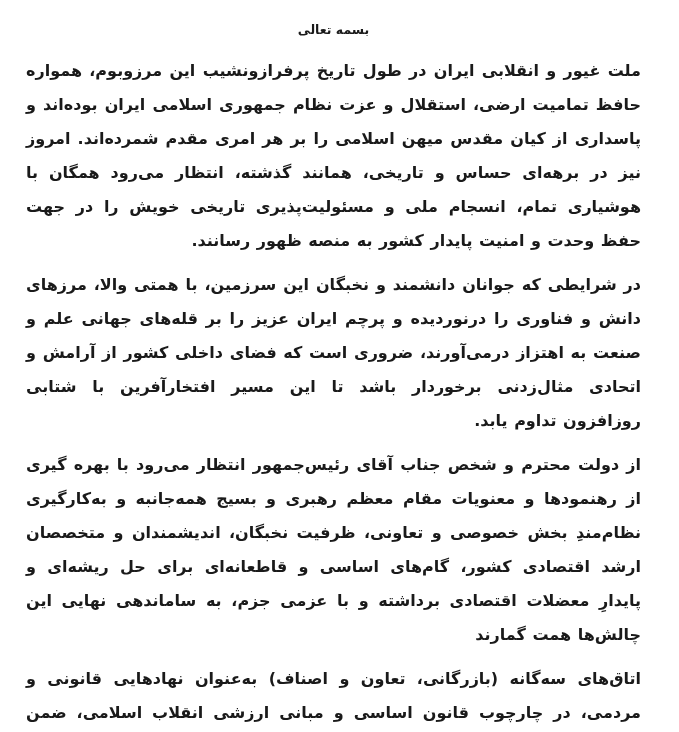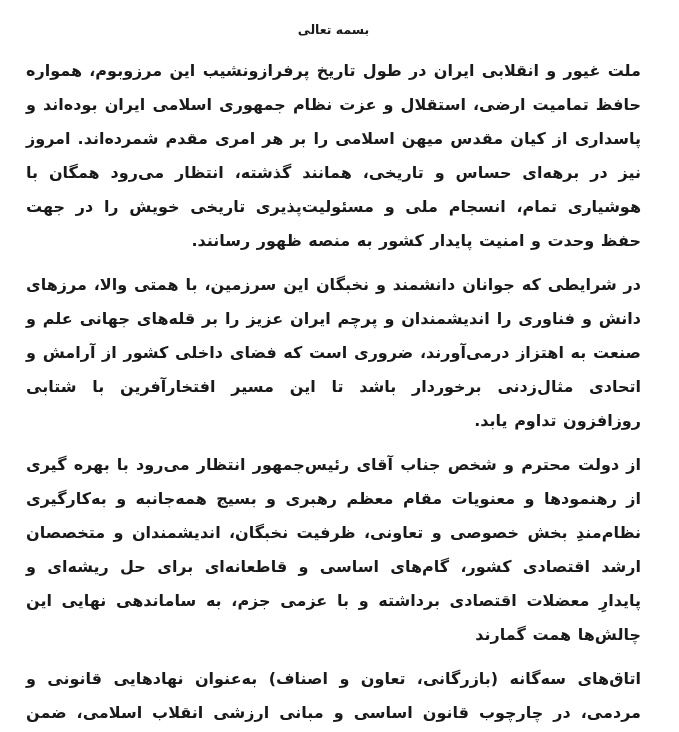--- a/index.html
+++ b/index.html
@@ -64,20 +64,20 @@
 
   <div class="doc-header">
     <p class="bismillah">بسمه تعالی</p>
 
 
   </div>
 
   <div class="doc-body">
     <p class="para">ملت غیور و انقلابی ایران در طول تاریخ پرفرازونشیب این مرزوبوم، همواره حافظ تمامیت ارضی، استقلال و عزت نظام جمهوری اسلامی ایران بوده‌اند و پاسداری از کیان مقدس میهن اسلامی را بر هر امری مقدم شمرده‌اند. امروز نیز در برهه‌ای حساس و تاریخی، همانند گذشته، انتظار می‌رود همگان با هوشیاری تمام، انسجام ملی و مسئولیت‌پذیری تاریخی خویش را در جهت حفظ وحدت و امنیت پایدار کشور به منصه ظهور رسانند.</p>
 
-    <p class="para">در شرایطی که جوانان دانشمند و نخبگان این سرزمین، با همتی والا، مرزهای دانش و فناوری را اندیشمندان و پرچم ایران عزیز را بر قله‌های جهانی علم و صنعت به اهتزاز درمی‌آورند، ضروری است که فضای داخلی کشور از آرامش و اتحادی مثال‌زدنی برخوردار باشد تا این مسیر افتخارآفرین با شتابی روزافزون تداوم یابد.</p>
+    <p class="para">در شرایطی که جوانان دانشمند و نخبگان این سرزمین، با همتی والا، مرزهای دانش و فناوری را درنوردیده و پرچم ایران عزیز را بر قله‌های جهانی علم و صنعت به اهتزاز درمی‌آورند، ضروری است که فضای داخلی کشور از آرامش و اتحادی مثال‌زدنی برخوردار باشد تا این مسیر افتخارآفرین با شتابی روزافزون تداوم یابد.</p>
 
     <p class="para">از دولت محترم و شخص جناب آقای رئیس‌جمهور انتظار می‌رود با بهره گیری از رهنمودها و معنویات مقام معظم رهبری و بسیج همه‌جانبه و به‌کارگیری نظام‌مندِ بخش خصوصی و تعاونی، ظرفیت نخبگان، اندیشمندان و متخصصان ارشد اقتصادی کشور، گام‌های اساسی و قاطعانه‌ای برای حل ریشه‌ای و پایدارِ معضلات اقتصادی برداشته و با عزمی جزم، به ساماندهی نهایی این چالش‌ها همت گمارند</p>
 
     <p class="para para-last">اتاق‌های سه‌گانه (بازرگانی، تعاون و اصناف) به‌عنوان نهادهایی قانونی و مردمی، در چارچوب قانون اساسی و مبانی ارزشی انقلاب اسلامی، ضمن تأکید بر تعامل سازنده و مسئولانه با قوای سه‌گانه و نهادهای حاکمیتی، آمادگی کامل خود را برای همراهی و مساعدت همه‌جانبه با دولت محترم در راستای ساماندهی پایدار چالش‌های اقتصادی اعلام می‌دارند و تمامی ظرفیت‌های اقتصادی و تخصصی خویش را در خدمت تحقق اهداف عالیه نظام و تأمین رفاه عمومی ملت شریف ایران به کار خواهند گرفت.</p>
   </div>
 
 </div>
 
 </body></html>

